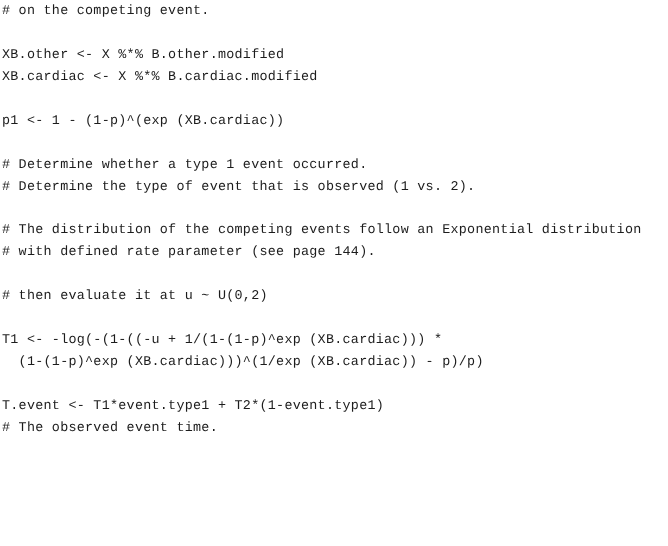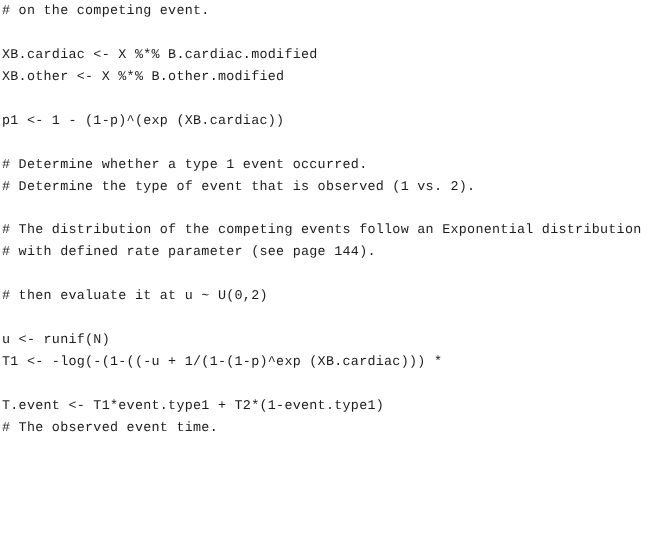--- a/index.html
+++ b/index.html
@@ -41,32 +41,32 @@
     color: transparent;
   }
 </style>
 </head>
 <body>
 
 <div id="page">
   <div id="code-listing">
       <div class="code-line"># on the competing event.</div>
       <div class="code-line blank">&nbsp;</div>
+      <div class="code-line">XB.other &lt;- X %*% B.other.modified</div>
       <div class="code-line">XB.cardiac &lt;- X %*% B.cardiac.modified</div>
-      <div class="code-line">XB.other &lt;- X %*% B.other.modified</div>
       <div class="code-line blank">&nbsp;</div>
       <div class="code-line">p1 &lt;- 1 - (1-p)^(exp (XB.cardiac))</div>
       <div class="code-line blank">&nbsp;</div>
       <div class="code-line"># Determine whether a type 1 event occurred.</div>
       <div class="code-line"># Determine the type of event that is observed (1 vs. 2).</div>
       <div class="code-line blank">&nbsp;</div>
       <div class="code-line"># The distribution of the competing events follow an Exponential distribution</div>
       <div class="code-line"># with defined rate parameter (see page 144).</div>
       <div class="code-line blank">&nbsp;</div>
       <div class="code-line"># then evaluate it at u ~ U(0,2)</div>
       <div class="code-line blank">&nbsp;</div>
-      <div class="code-line">u &lt;- runif(N)</div>
       <div class="code-line">T1 &lt;- -log(-(1-((-u + 1/(1-(1-p)^exp (XB.cardiac))) *</div>
+      <div class="code-line">  (1-(1-p)^exp (XB.cardiac)))^(1/exp (XB.cardiac)) - p)/p)</div>
       <div class="code-line blank">&nbsp;</div>
       <div class="code-line">T.event &lt;- T1*event.type1 + T2*(1-event.type1)</div>
       <div class="code-line"># The observed event time.</div>
     </div>
 </div>
 
 </body></html>

